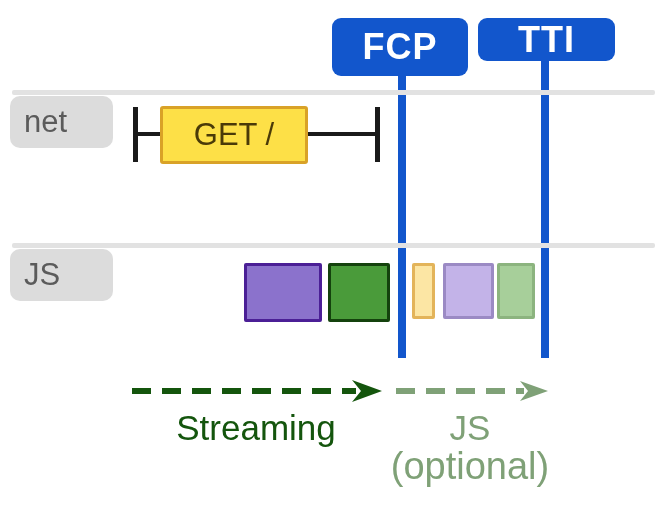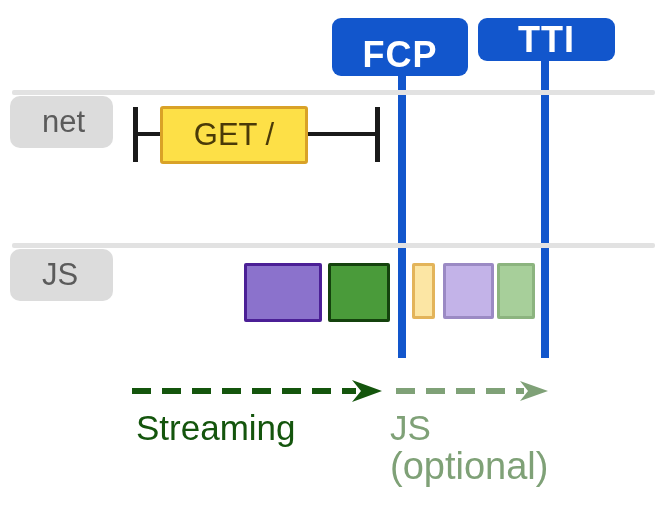--- a/index.html
+++ b/index.html
@@ -47,21 +47,21 @@
     border-radius: 2px;
   }
   .lane-label {
     position: absolute;
     background: #dcdcdc;
     border-radius: 10px;
     color: #5b5b5b;
     font-size: 31px;
     display: flex;
     align-items: center;
-    padding-left: 32px;
+    padding-left: 14px;
     box-sizing: border-box;
   }
 
   
   .whisker-line {
     position: absolute;
     height: 4px;
     background: #1a1a1a;
   }
   .whisker-cap {
@@ -88,38 +88,39 @@
     box-sizing: border-box;
     border-radius: 2px;
   }
 
   
   .arrow-svg {
     position: absolute;
   }
   .caption {
     position: absolute;
+    text-align: center;
     line-height: 1.05;
   }
   .caption-main {
     font-size: 35px;
   }
   .caption-sub {
     font-size: 38px;
   }
 </style>
 </head>
 <body>
 
 <div id="diagram">
 
   <div class="marker-line" style="left:398px; top:60px; height:298px;"></div>
   <div class="marker-line" style="left:541px; top:60px; height:298px;"></div>
 
-  <div class="marker-badge" style="left:332px; top:18px; width:136px; height:58px;align-items:flex-end;">
+  <div class="marker-badge" style="left:332px; top:18px; width:136px; height:58px;">
     <span>FCP</span>
   </div>
   <div class="marker-badge" style="left:478px; top:18px; width:137px; height:43px;">
     <span>TTI</span>
   </div>
 
   <div class="lane-divider" style="left:12px; top:90px; width:643px;"></div>
   <div class="lane-label" style="left:10px; top:96px; width:103px; height:52px;">
     <span>net</span>
   </div>

